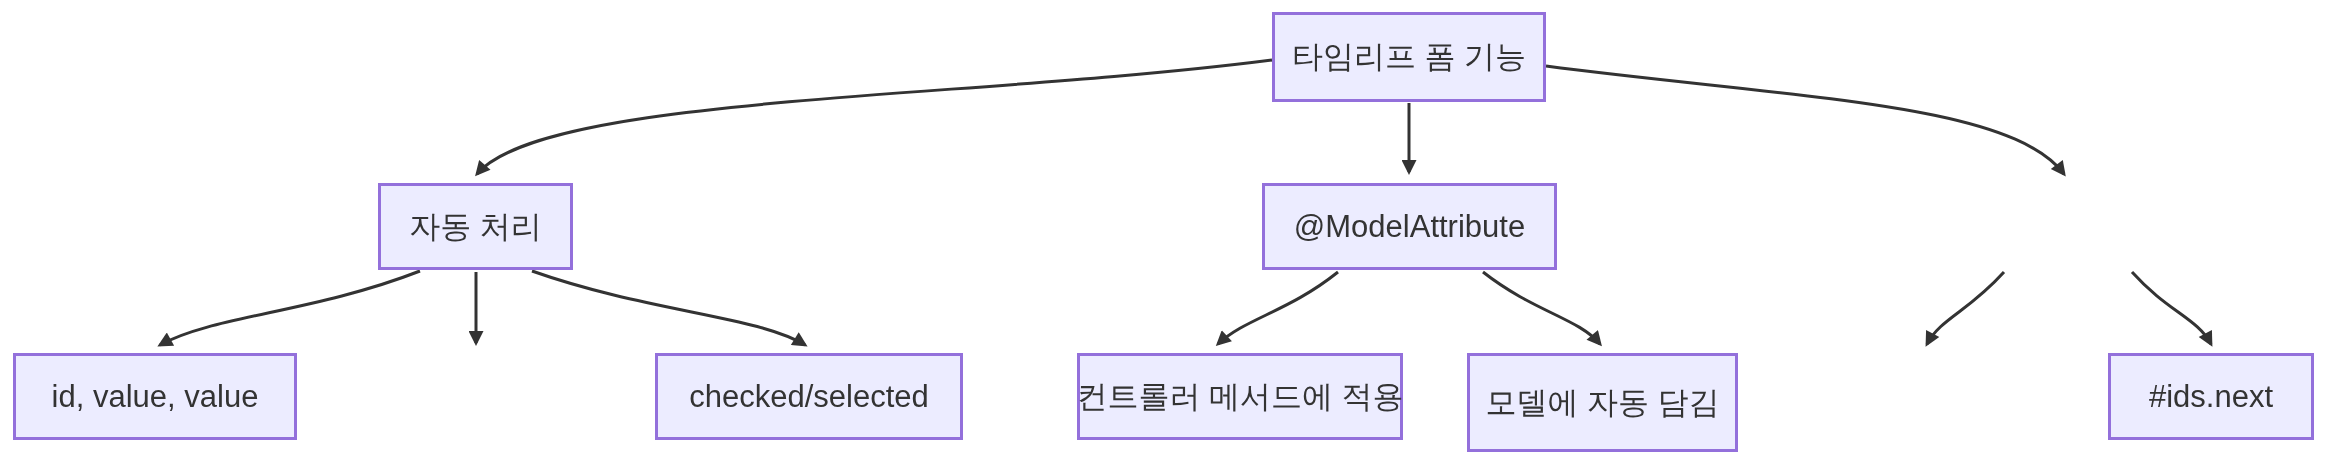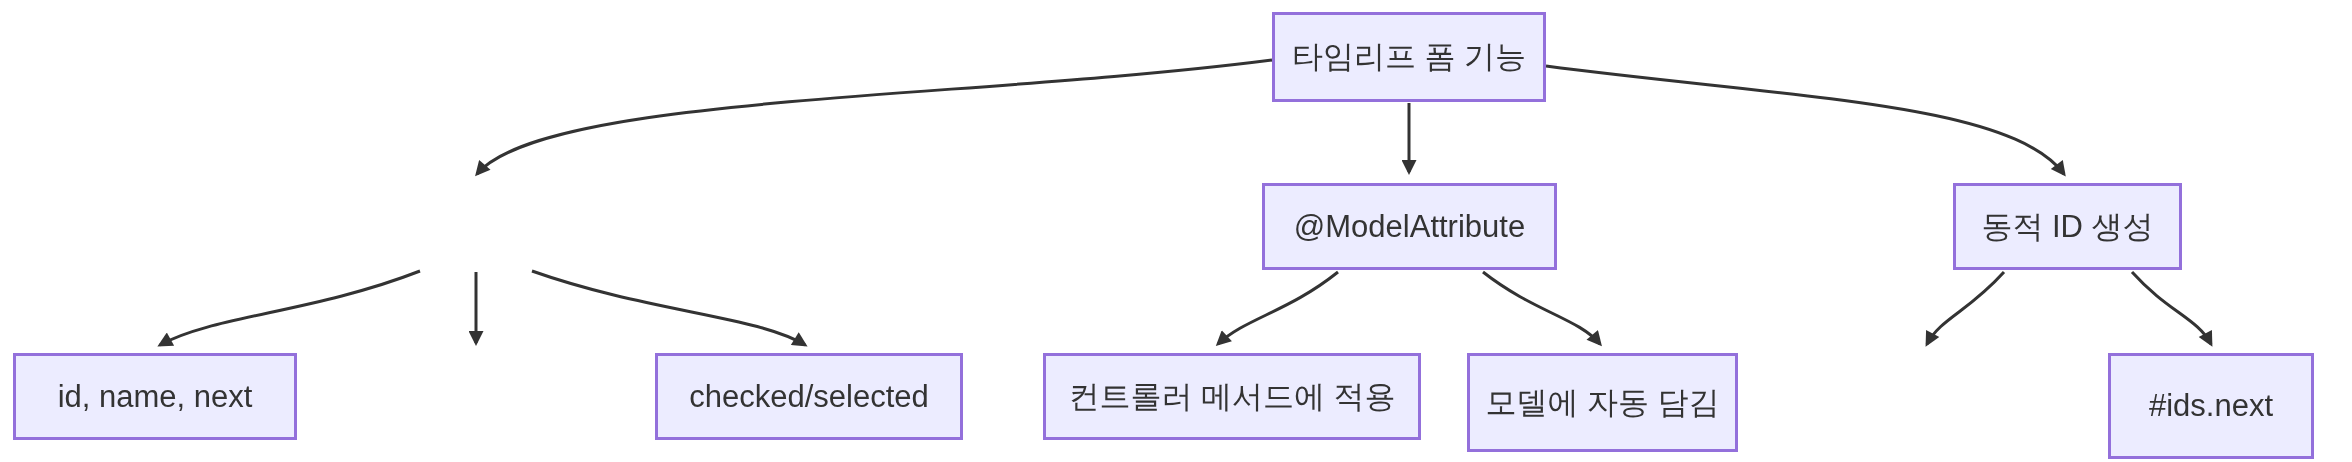--- a/index.html
+++ b/index.html
@@ -68,44 +68,44 @@
     <path class="edge" d="M 1338 272 C 1288 312, 1246 318, 1218 344" marker-end="url(#arrowhead)"></path>
     <path class="edge" d="M 1483 272 C 1534 312, 1578 318, 1600 344" marker-end="url(#arrowhead)"></path>
     <path class="edge" d="M 2004 272 C 1968 312, 1941 318, 1927 344" marker-end="url(#arrowhead)"></path>
     <path class="edge" d="M 2132 272 C 2168 312, 2197 318, 2211 344" marker-end="url(#arrowhead)"></path>
   </svg>
 
   <div class="node" style="left:1272px; top:12px; width:274px; height:90px">
     <span>타임리프 폼 기능</span>
   </div>
 
+  <div class="node" style="left:378px; top:183px; width:195px; height:87px">
+    <span>자동 처리</span>
+  </div>
 
   <div class="node" style="left:1262px; top:183px; width:295px; height:87px">
     <span>@ModelAttribute</span>
   </div>
 
-  <div class="node" style="left:1953px; top:183px; width:229px; height:87px">
-    <span>동적 ID 생성</span>
-  </div>
 
   <div class="node" style="left:13px; top:353px; width:284px; height:87px">
-    <span>id, name, next</span>
+    <span>id, value, value</span>
   </div>
 
 
   <div class="node" style="left:655px; top:353px; width:308px; height:87px">
     <span>checked/selected</span>
   </div>
 
-  <div class="node" style="left:1043px; top:353px; width:378px; height:87px">
+  <div class="node" style="left:1077px; top:353px; width:326px; height:87px">
     <span>컨트롤러 메서드에 적용</span>
   </div>
 
   <div class="node" style="left:1467px; top:353px; width:271px; height:99px">
     <span>모델에 자동 담김</span>
   </div>
 
 
-  <div class="node" style="left:2108px; top:353px; width:206px; height:106px">
+  <div class="node" style="left:2108px; top:353px; width:206px; height:87px">
     <span>#ids.next</span>
   </div>
 
 </div>
 
 </body></html>

